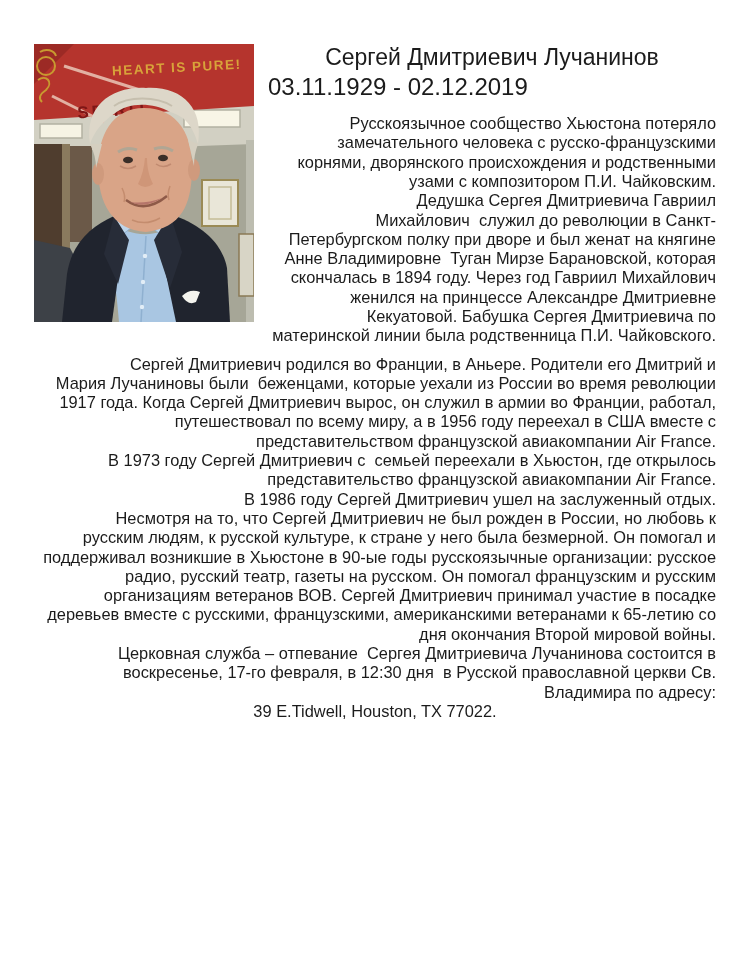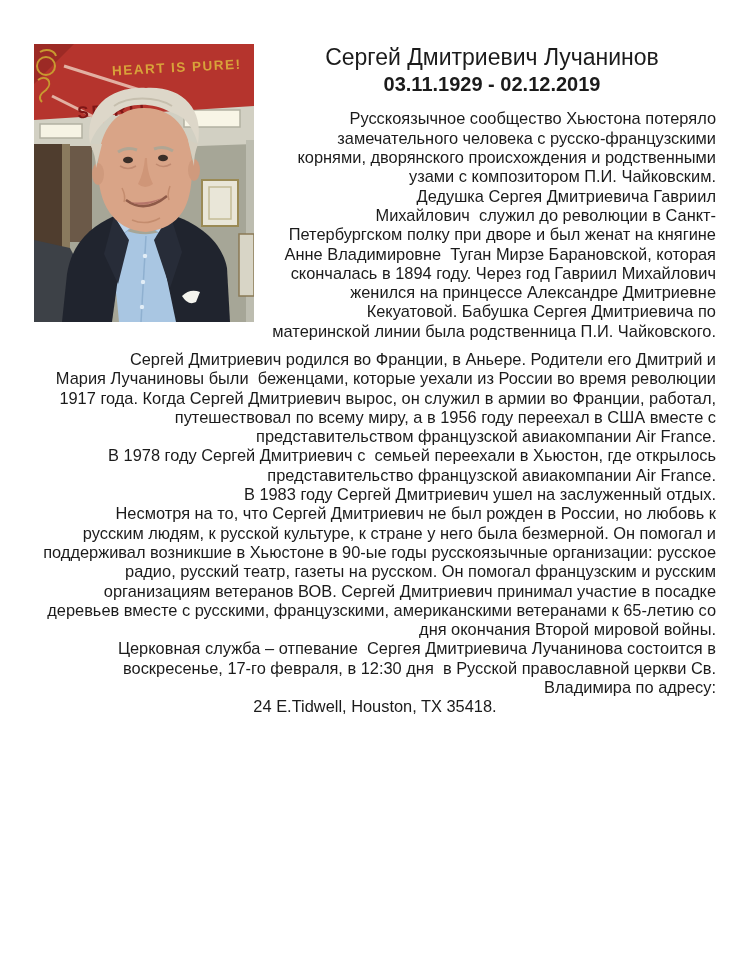--- a/index.html
+++ b/index.html
@@ -7,21 +7,21 @@
     width:750px;height:964px;background:#ffffff;
     font-family:"Liberation Sans",sans-serif;color:#1b1b1b;
     overflow:hidden;
   }
   .page{box-sizing:border-box;width:750px;height:964px;padding:44px 34px 0 34px;}
   .top{display:flex;align-items:flex-start;margin-bottom:9px;}
   .photo-wrap{width:220px;height:278px;flex:none;overflow:hidden;}
   .photo-wrap svg{display:block;}
   .rcol{flex:1;margin-left:14px;}
   .title{font-size:23px;font-weight:400;text-align:center;margin:0 0 3px 0;line-height:1.15;}
-  .dates{font-size:20px;font-weight:700;text-align:center;margin:0 0 13px 0;line-height:1.15;}
+  .dates{font-size:24px;font-weight:400;text-align:left;margin:0 0 13px 0;line-height:1.15;}
   p.body-p{margin:0;font-size:16.4px;line-height:19.3px;white-space:pre-wrap;text-align:right;}
   .col-p{text-indent:55px;}
   .main p.body-p{text-indent:70px;}
   .bold{font-weight:400;}
   .addr{text-align:center !important;text-indent:0 !important;}
 </style>
 </head>
 <body>
 
 <div class="page">
@@ -117,20 +117,20 @@
     <div class="rcol">
       <div class="title">Сергей Дмитриевич Лучанинов</div>
       <div class="dates">03.11.1929  - 02.12.2019</div>
       <p class="body-p col-p">Русскоязычное сообщество Хьюстона потеряло замечательного человека с русско-французскими корнями, дворянского происхождения и родственными узами с композитором П.И. Чайковским.</p>
       <p class="body-p col-p">Дедушка Сергея Дмитриевича Гавриил Михайлович  служил до революции в Санкт-Петербургском полку при дворе и был женат на княгине  Анне Владимировне  Туган Мирзе Барановской, которая скончалась в 1894 году. Через год Гавриил Михайлович женился на принцессе Александре Дмитриевне Кекуатовой. Бабушка Сергея Дмитриевича по материнской линии была родственница П.И. Чайковского.</p>
     </div>
   </div>
 
   <div class="main">
     <p class="body-p">Сергей Дмитриевич родился во Франции, в Аньере. Родители его Дмитрий и Мария Лучаниновы были  беженцами, которые уехали из России во время революции 1917 года. Когда Сергей Дмитриевич вырос, он служил в армии во Франции, работал, путешествовал по всему миру, а в 1956 году переехал в США вместе с представительством французской авиакомпании Air France.</p>
-    <p class="body-p">В 1978 году Сергей Дмитриевич с  семьей переехали в Хьюстон, где открылось представительство французской авиакомпании Air France.</p>
-    <p class="body-p">В 1983 году Сергей Дмитриевич ушел на заслуженный отдых.</p>
+    <p class="body-p">В 1973 году Сергей Дмитриевич с  семьей переехали в Хьюстон, где открылось представительство французской авиакомпании Air France.</p>
+    <p class="body-p">В 1986 году Сергей Дмитриевич ушел на заслуженный отдых.</p>
     <p class="body-p">Несмотря на то, что Сергей Дмитриевич не был рожден в России, но любовь к русским людям, к русской культуре, к стране у него была безмерной. Он помогал и поддерживал возникшие в Хьюстоне в 90-ые годы русскоязычные организации: русское радио, русский театр, газеты на русском. Он помогал французским и русским организациям ветеранов ВОВ. Сергей Дмитриевич принимал участие в посадке деревьев вместе с русскими, французскими, американскими ветеранами к 65-летию со дня окончания Второй мировой войны.</p>
     <p class="body-p bold">Церковная служба – отпевание  Сергея Дмитриевича Лучанинова состоится в воскресенье, 17-го февраля, в 12:30 дня  в Русской православной церкви Св. Владимира по адресу:</p>
-    <p class="body-p bold addr">24 E.Tidwell, Houston, TX 35418.</p>
+    <p class="body-p bold addr">39 E.Tidwell, Houston, TX 77022.</p>
   </div>
 
 </div>
 
 </body></html>

